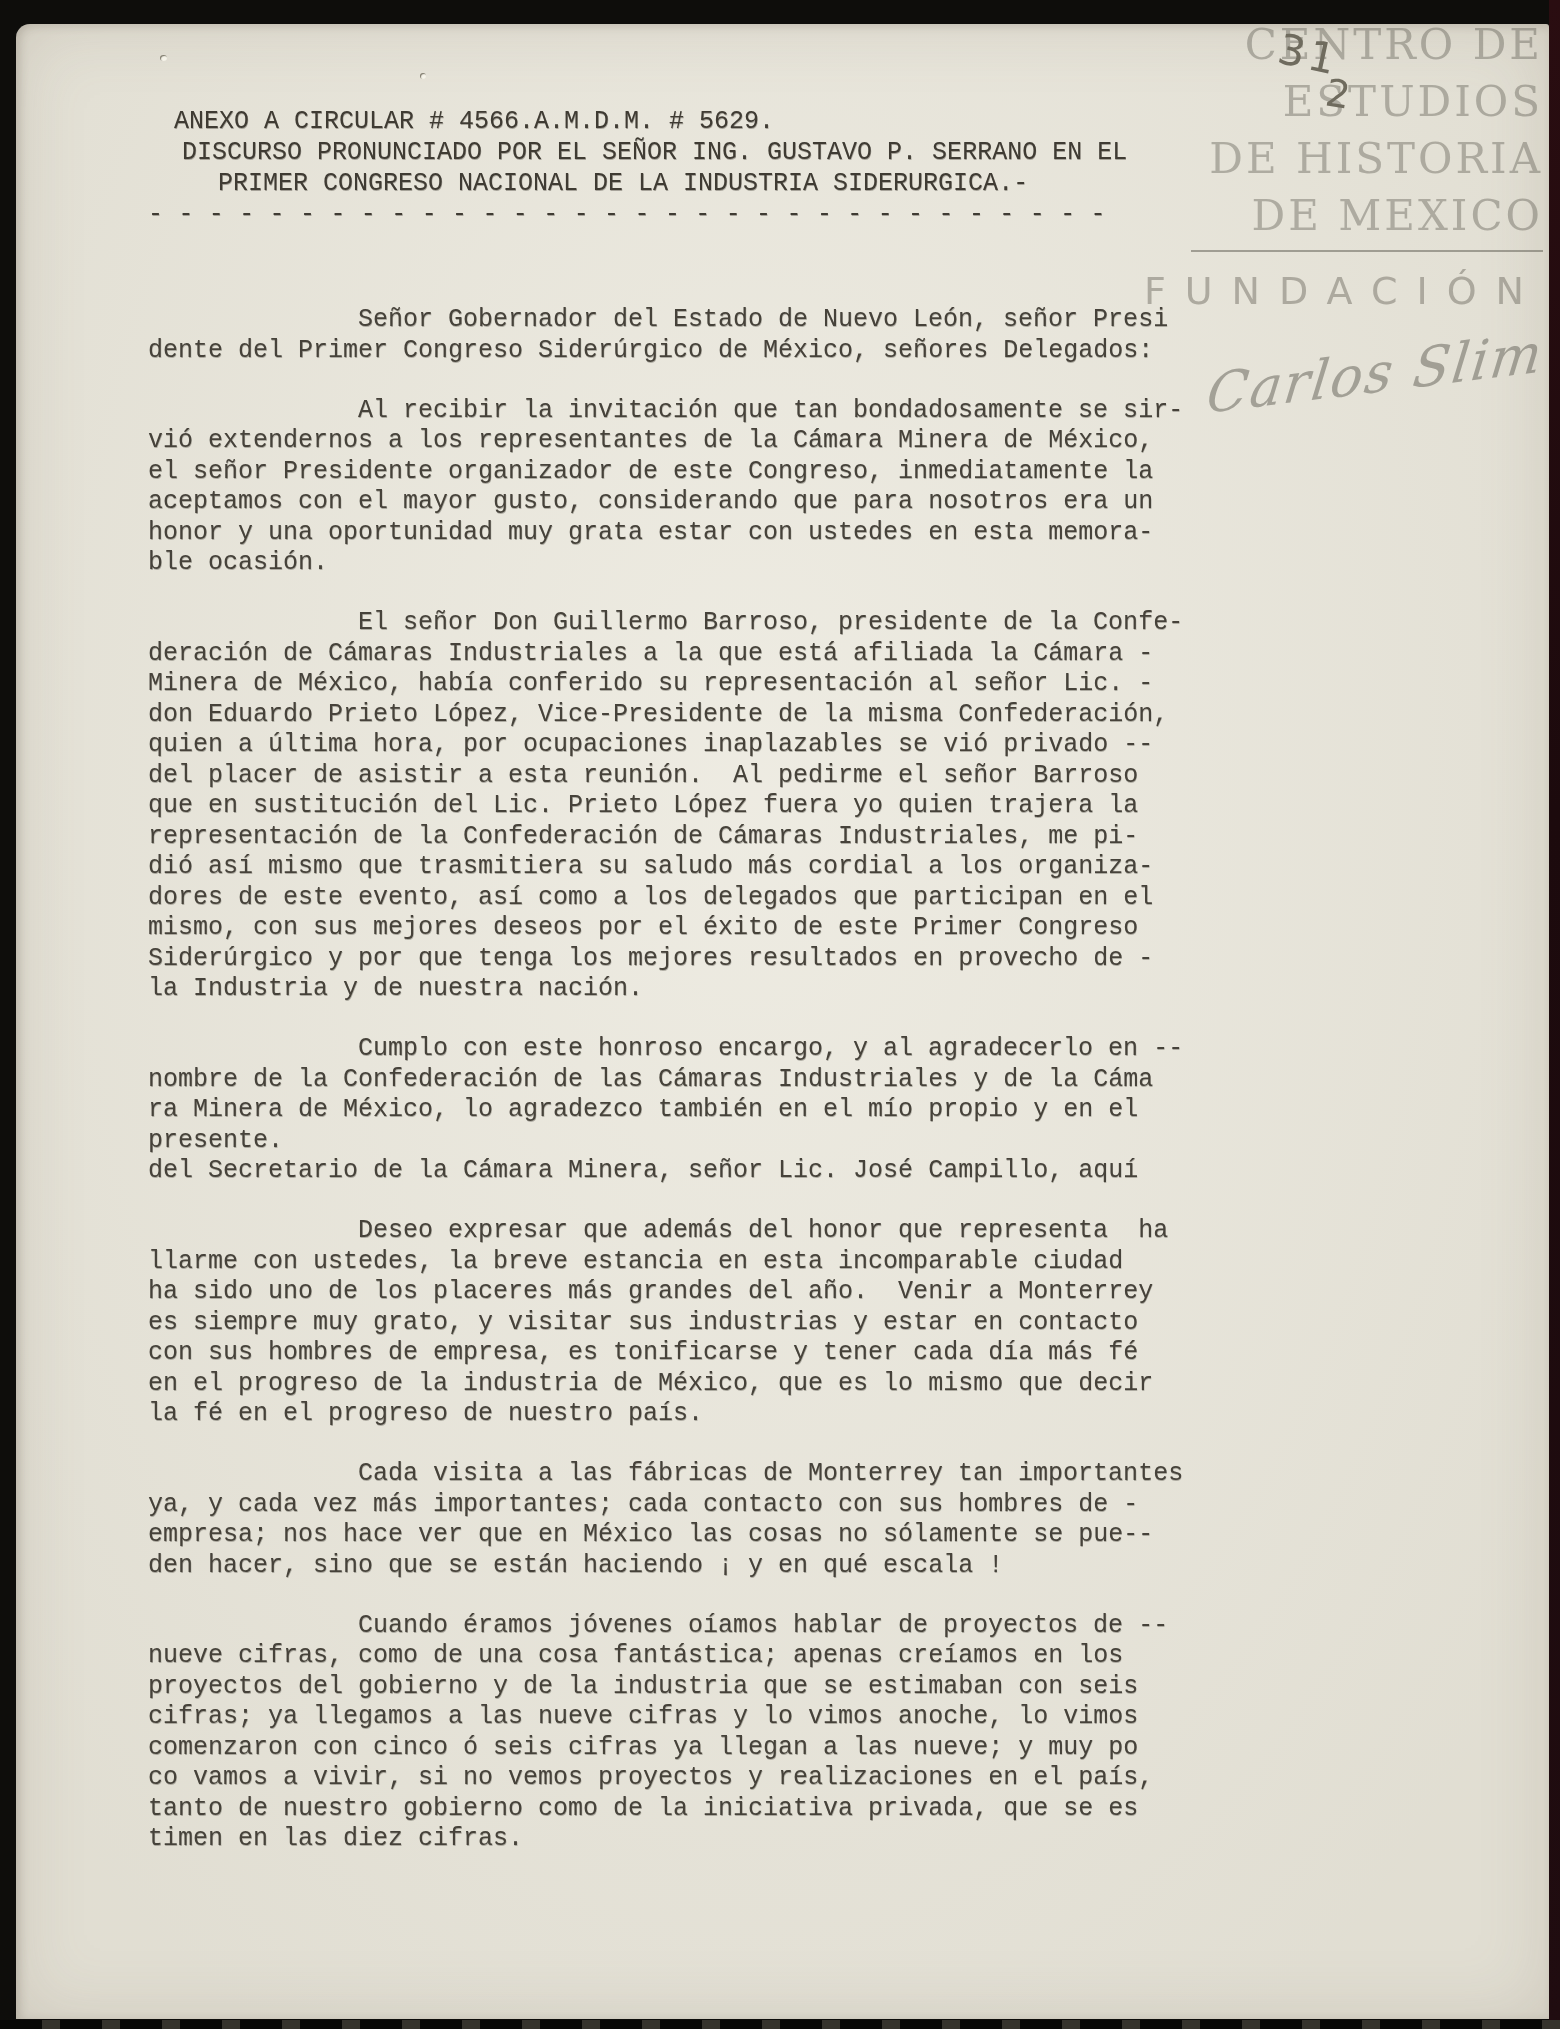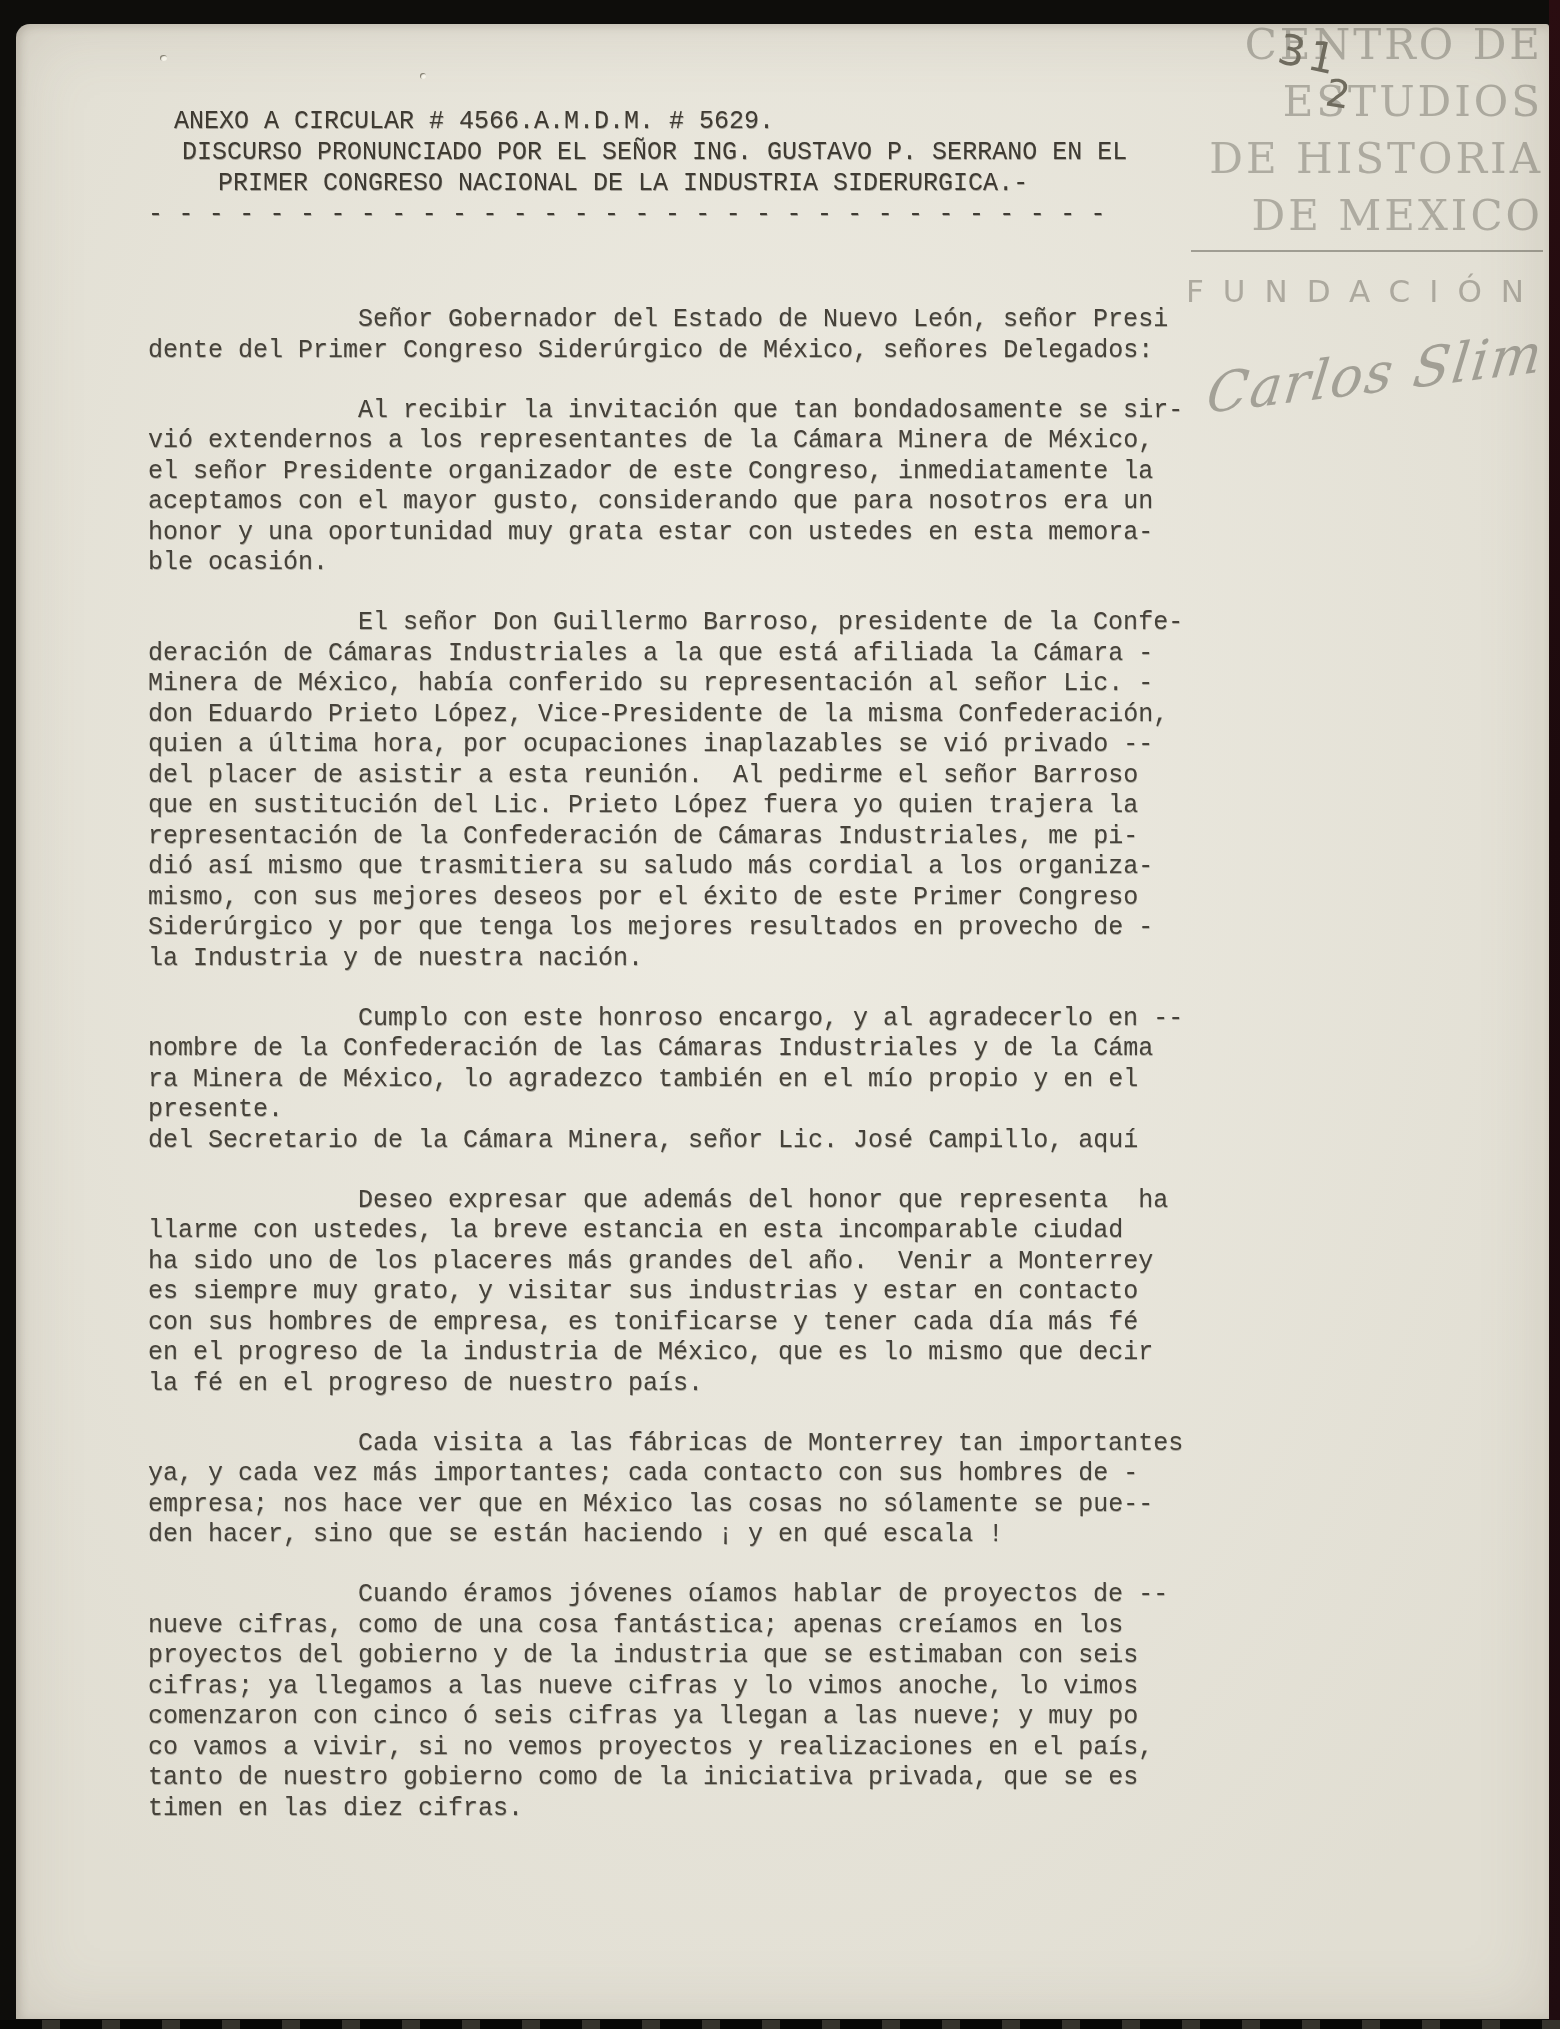--- a/index.html
+++ b/index.html
@@ -58,21 +58,21 @@
     pointer-events:none;
   }
   .wm-line{height:57px;line-height:57px;}
   .wm-rule{
     margin:6px 0 0 auto;width:352px;height:2px;
     background:rgba(90,87,78,0.5);
   }
   .wm-foundation{
     margin-top:16px;
     font-family:"DejaVu Sans", sans-serif;
-    font-size:31px;letter-spacing:19px;
+    font-size:38px;letter-spacing:19px;
     color:rgba(115,112,102,0.5);
     height:46px;line-height:46px;
   }
   .signature{
     position:absolute;top:318px;right:4px;
     font-family:"DejaVu Serif", serif;
     font-style:italic;font-size:54px;letter-spacing:2px;
     color:rgba(108,105,96,0.55);
     transform:rotate(-7deg) skewX(-14deg);
     white-space:nowrap;
@@ -118,20 +118,21 @@
       <div class="par">
         <div class="line indent">El señor Don Guillermo Barroso, presidente de la Confe-</div>
         <div class="line">deración de Cámaras Industriales a la que está afiliada la Cámara -</div>
         <div class="line">Minera de México, había conferido su representación al señor Lic. -</div>
         <div class="line">don Eduardo Prieto López, Vice-Presidente de la misma Confederación,</div>
         <div class="line">quien a última hora, por ocupaciones inaplazables se vió privado --</div>
         <div class="line">del placer de asistir a esta reunión.  Al pedirme el señor Barroso</div>
         <div class="line">que en sustitución del Lic. Prieto López fuera yo quien trajera la</div>
         <div class="line">representación de la Confederación de Cámaras Industriales, me pi-</div>
         <div class="line">dió así mismo que trasmitiera su saludo más cordial a los organiza-</div>
+        <div class="line">dores de este evento, así como a los delegados que participan en el</div>
         <div class="line">mismo, con sus mejores deseos por el éxito de este Primer Congreso</div>
         <div class="line">Siderúrgico y por que tenga los mejores resultados en provecho de -</div>
         <div class="line">la Industria y de nuestra nación.</div>
       </div>
       <div class="par">
         <div class="line indent">Cumplo con este honroso encargo, y al agradecerlo en --</div>
         <div class="line">nombre de la Confederación de las Cámaras Industriales y de la Cáma</div>
         <div class="line">ra Minera de México, lo agradezco también en el mío propio y en el</div>
         <div class="line">presente.</div>
         <div class="line">del Secretario de la Cámara Minera, señor Lic. José Campillo, aquí</div>

